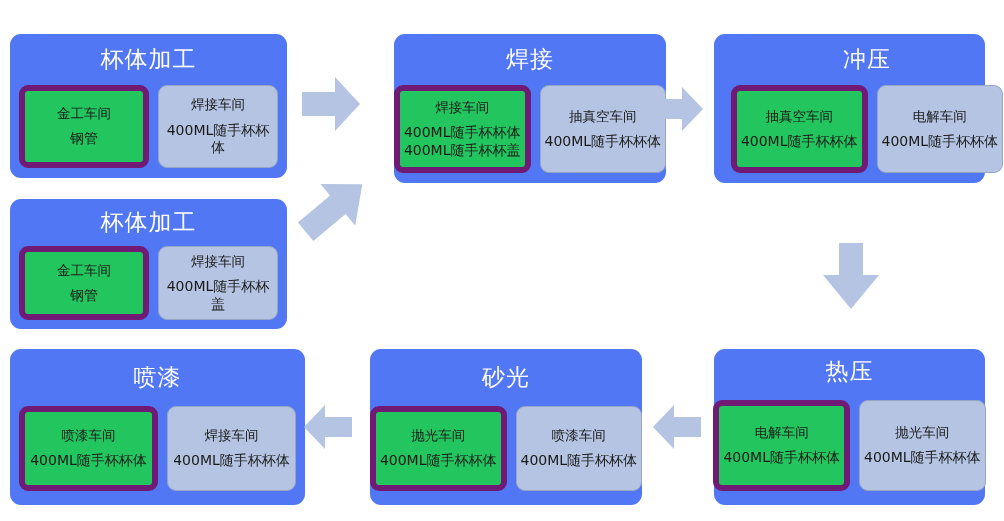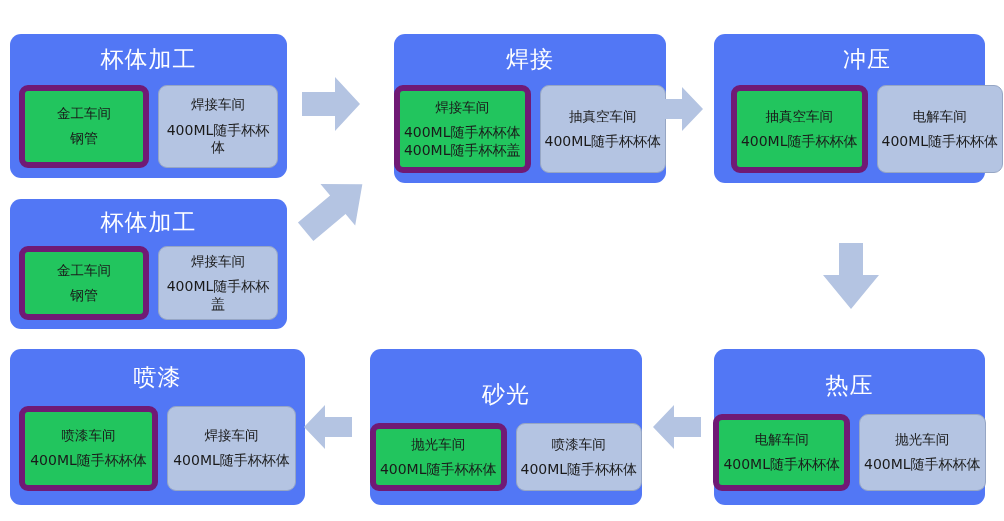--- a/index.html
+++ b/index.html
@@ -178,39 +178,39 @@
     </div>
     <div class="cell gray">
       <div class="cell-name">焊接车间</div>
       <div class="cell-products">
         <div class="cell-product">400ML随手杯杯体</div>
       </div>
     </div>
   </div>
 </div>
 
-<div class="stage" id="stage-5" style="left:370px; top:349px; width:272px; height:156px; padding-top:34px;">
+<div class="stage" id="stage-5" style="left:370px; top:349px; width:272px; height:156px; padding-top:17px;">
   <div class="stage-title">砂光</div>
   <div class="stage-cells" style="margin-top:17px; margin-bottom:14px;">
     <div class="cell white">
       <div class="cell-name">抛光车间</div>
       <div class="cell-products">
         <div class="cell-product">400ML随手杯杯体</div>
       </div>
     </div>
     <div class="cell gray">
       <div class="cell-name">喷漆车间</div>
       <div class="cell-products">
         <div class="cell-product">400ML随手杯杯体</div>
       </div>
     </div>
   </div>
 </div>
 
-<div class="stage" id="stage-6" style="left:714px; top:349px; width:271px; height:156px; padding-top:25px;justify-content:flex-end;">
+<div class="stage" id="stage-6" style="left:714px; top:349px; width:271px; height:156px; padding-top:11px;justify-content:flex-end;">
   <div class="stage-title">热压</div>
   <div class="stage-cells" style="margin-top:17px; margin-bottom:14px;">
     <div class="cell white">
       <div class="cell-name">电解车间</div>
       <div class="cell-products">
         <div class="cell-product">400ML随手杯杯体</div>
       </div>
     </div>
     <div class="cell gray">
       <div class="cell-name">抛光车间</div>

